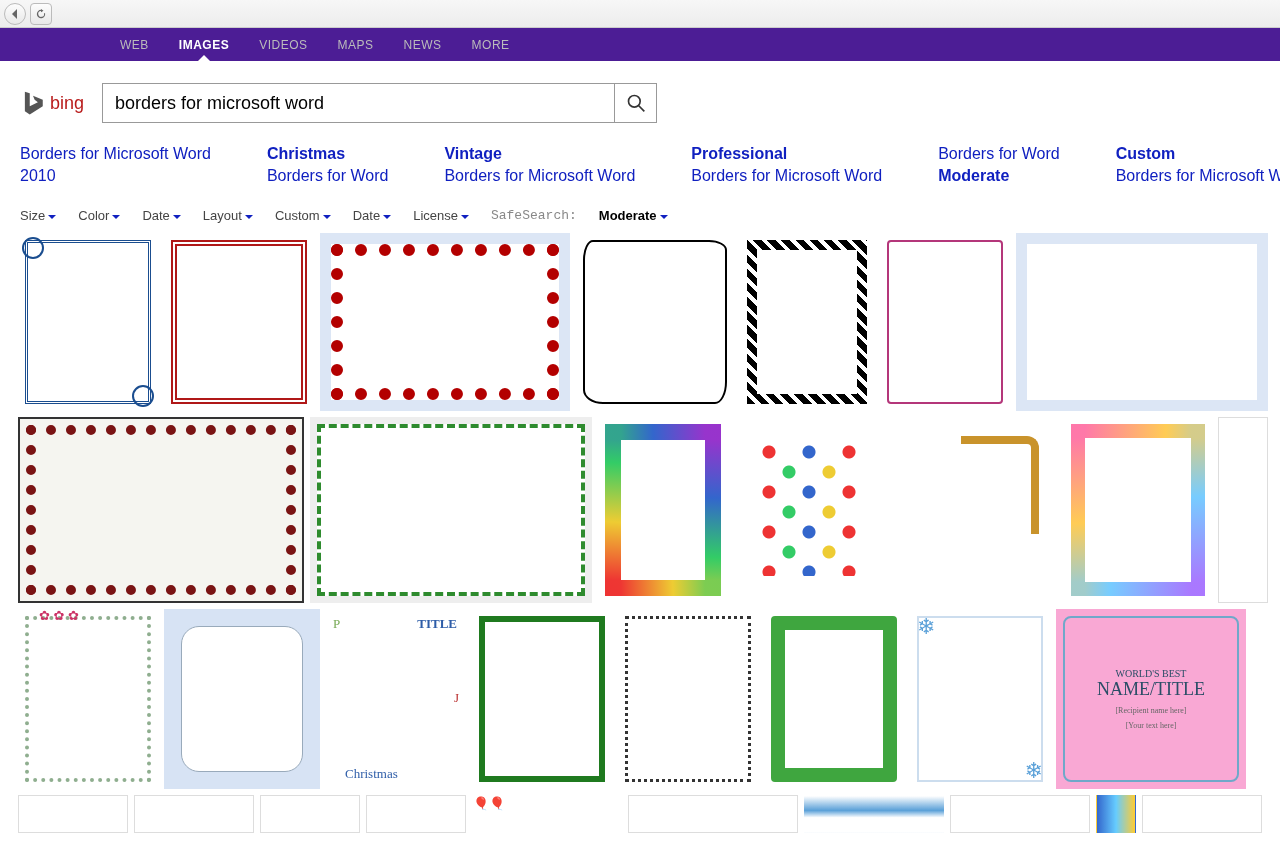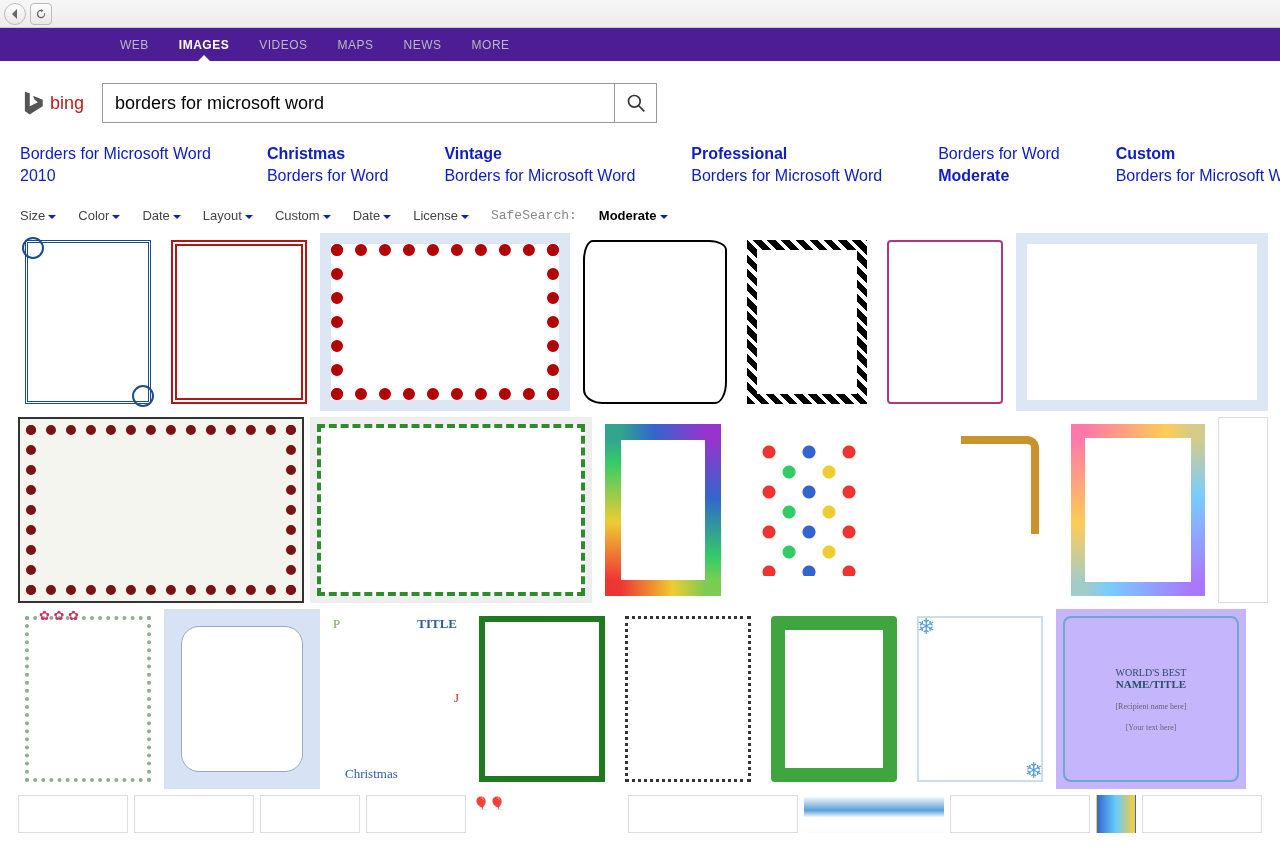--- a/index.html
+++ b/index.html
@@ -77,26 +77,26 @@
   .t-word .frame-border{ inset:16px; background:#fff; border:1px solid #9ab; border-radius:18px;}
   .t-noel { background:#fff;}
   .t-noel .txt{position:absolute;font-family:Georgia,serif;}
   .t-hollyframe .frame-border{border:6px solid #1f7a1f;background:#fff;}
   .t-dotframe .frame-border{border:3px dotted #333;}
   .t-lights { }
   .t-lights .frame-border{border:14px solid #3fa63f;background:#fff;border-radius:4px;}
   .t-snow .frame-border{border:none;}
   .t-snow::before,.t-snow::after{content:"❄";position:absolute;color:#5aa0d8;font-size:22px;}
   .t-snow::before{top:4px;left:6px;} .t-snow::after{bottom:4px;right:6px;}
-  .t-cert { background:#c4b5fd;}
+  .t-cert { background:#f9a8d4;}
   .t-cert .frame-border{border:2px solid #6fa8c9;border-radius:8px;}
   .t-cert .ctxt{position:absolute;inset:0;display:flex;flex-direction:column;align-items:center;justify-content:center;font-family:Georgia,serif;color:#2a4d66;}
   .t-cert .ctxt .l1{font-size:10px;}
-  .t-cert .ctxt .l2{font-size:11px;font-weight:700;}
-  .t-cert .ctxt .l3{font-size:8px;margin-top:12px;color:#666;}
+  .t-cert .ctxt .l2{font-size:18px;font-weight:400;}
+  .t-cert .ctxt .l3{font-size:8px;margin-top:6px;color:#666;}
   .row4 .thumb{height:38px;}
 </style>
 </head>
 <body>
 
 <div class="addr-bar">
   <div class="nav-btn">
     <svg viewBox="0 0 10 10">
         <path d="M7 0 L2 5 L7 10 Z"></path>
       </svg>

